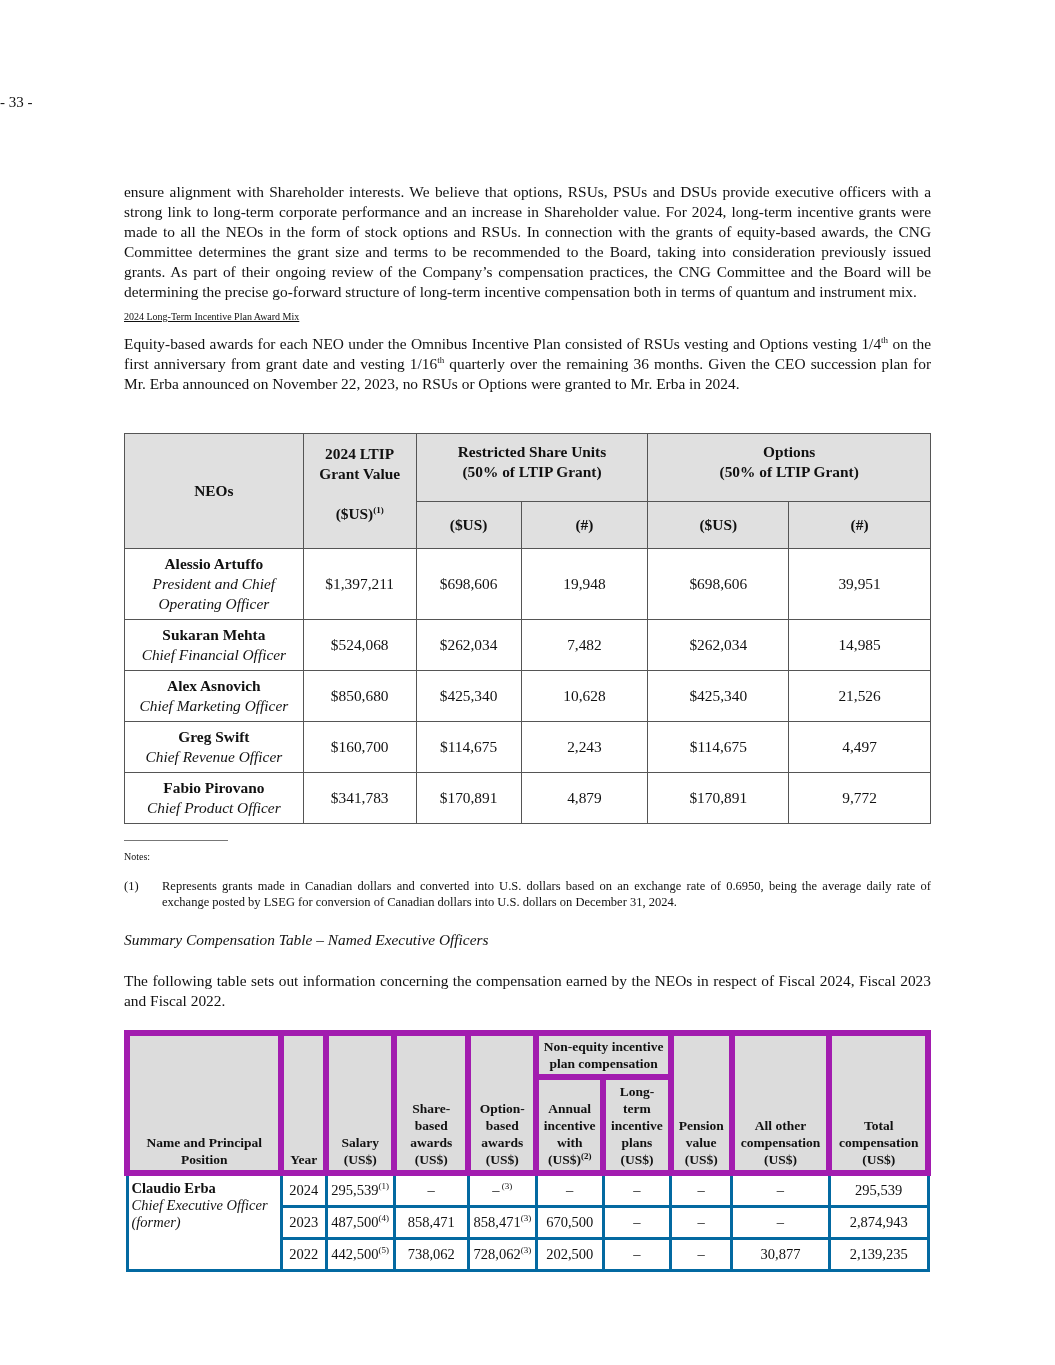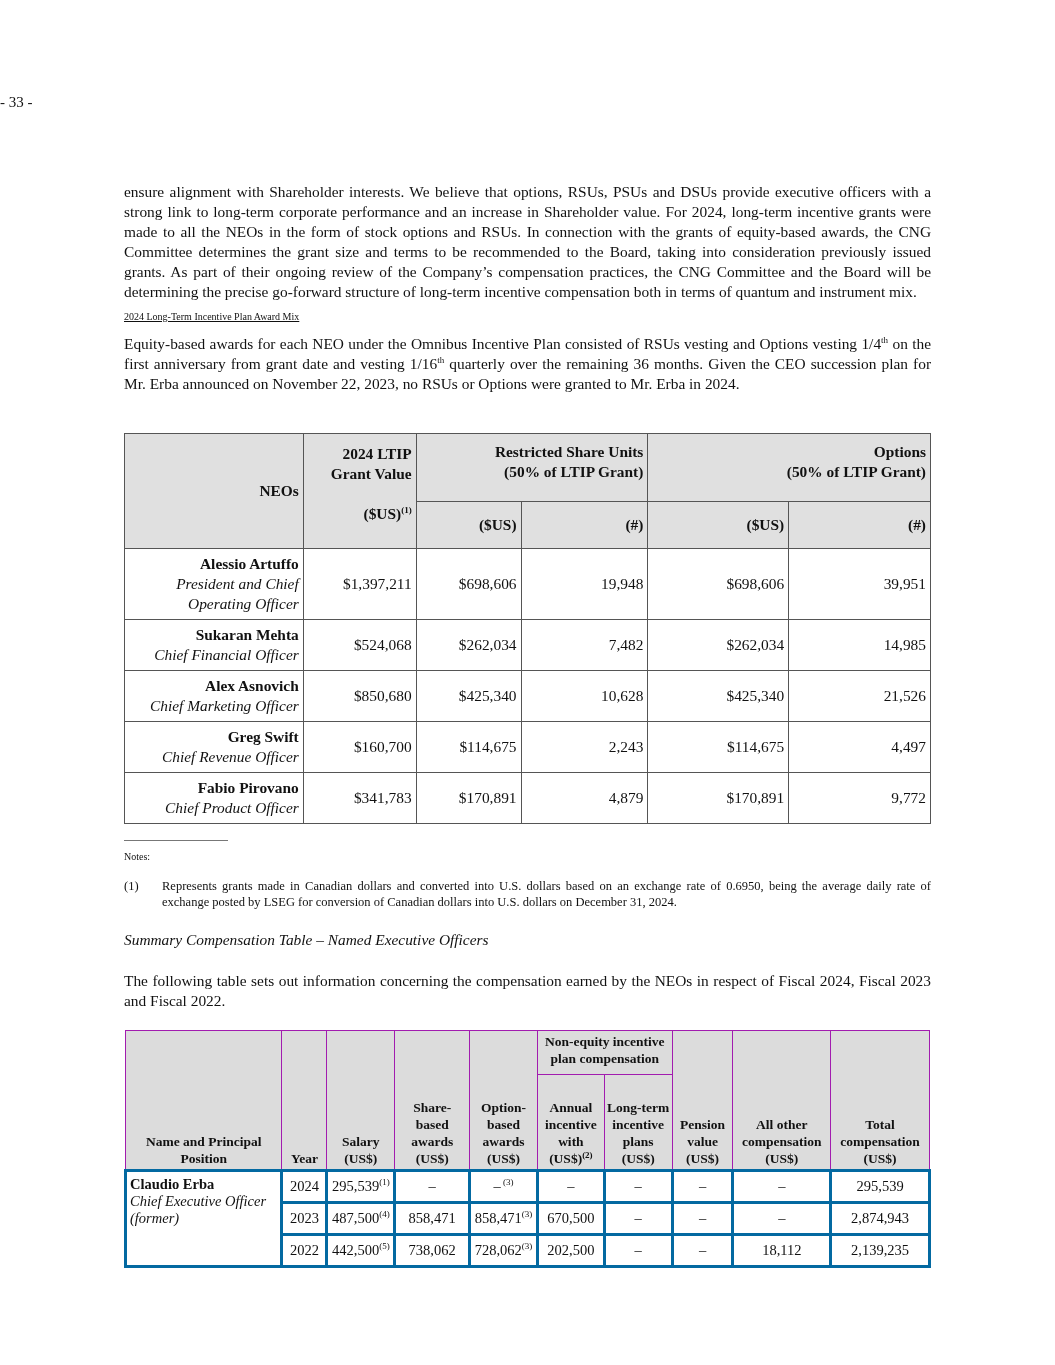--- a/index.html
+++ b/index.html
@@ -6,35 +6,35 @@
   body { width: 1055px; height: 1365px; position: relative; font-family: "Liberation Serif", serif; color: #111; overflow: hidden; }
   .page-num { position: absolute; top: 94px; left: 0; width: 1055px; text-align: left; font-size: 15px; }
   .para { position: absolute; left: 124px; width: 807px; font-size: 15.4px; line-height: 20px; text-align: justify; margin: 0; }
   .p1 { top: 134px; margin-top: 48px; }
   .heading-u { position: absolute; left: 124px; top: 282px; font-size: 10px; text-decoration: underline; margin-top: 29px; }
   .p2 { top: 334px; }
   sup { font-size: 9px; line-height: 0; vertical-align: super; }
 
   table { border-collapse: collapse; position: absolute; }
   .ltip { left: 124px; top: 433px; width: 807px; font-size: 15.4px; }
-  .ltip td, .ltip th { border: 1px solid #555; text-align: right; padding: 0 4px; margin-left: 17px; }
+  .ltip td, .ltip th { border: 1px solid #555; text-align: center; padding: 0 4px; margin-left: 17px; }
   .ltip th { background: #e0e0e0; font-weight: bold; }
   .ltip .name { font-weight: bold; display: block; }
   .ltip .title { font-style: italic; display: block; }
 
   .rule { position: absolute; left: 124px; top: 840px; width: 104px; border-top: 1px solid #777; }
   .notes-label { position: absolute; left: 124px; top: 851px; font-size: 10px; }
   .note { position: absolute; left: 124px; top: 878px; width: 807px; font-size: 12.5px; line-height: 16px; }
   .note .num { position: absolute; left: 0; top: 0; }
   .note .txt { margin-left: 38px; text-align: justify; }
   .heading-i { position: absolute; left: 124px; top: 931px; font-size: 15.4px; font-style: italic; }
   .p3 { top: 971px; }
 
   .sct { left: 124px; top: 1030px; width: 807px; font-size: 13.5px; }
-  .sct th { background: #dcdcdc; border: 1px solid #a21caf; font-weight: bold; text-align: center; vertical-align: bottom; padding: 2px 2px; line-height: 17px; font-size: 13.5px; }
+  .sct th { background: #dcdcdc; border: 6px solid #a21caf; font-weight: bold; text-align: center; vertical-align: bottom; padding: 2px 2px; line-height: 17px; font-size: 13.5px; }
   .sct td { border: 3px solid #0369a1; text-align: center; padding: 0 3px; height: 29px; font-size: 14.5px; }
   .sct td.person { text-align: left; vertical-align: top; padding: 4px 3px; line-height: 17px; }
   .sct .pname { font-weight: bold; display: block; font-size: 14.5px; }
   .sct .ptitle { font-style: italic; display: block; font-size: 14.5px; }
 </style>
 </head>
 <body>
 
 <div class="page-num">- 33 -</div>
 
@@ -200,17 +200,17 @@
     <td>2,874,943</td>
   </tr>
   <tr>
     <td>2022</td>
     <td><span>442,500</span><sup>(5)</sup></td>
     <td>738,062</td>
     <td><span>728,062</span><sup>(3)</sup></td>
     <td>202,500</td>
     <td>–</td>
     <td>–</td>
-    <td>18,112</td>
+    <td>30,877</td>
     <td>2,139,235</td>
   </tr>
 </tbody>
   </table>
 
 </body></html>

